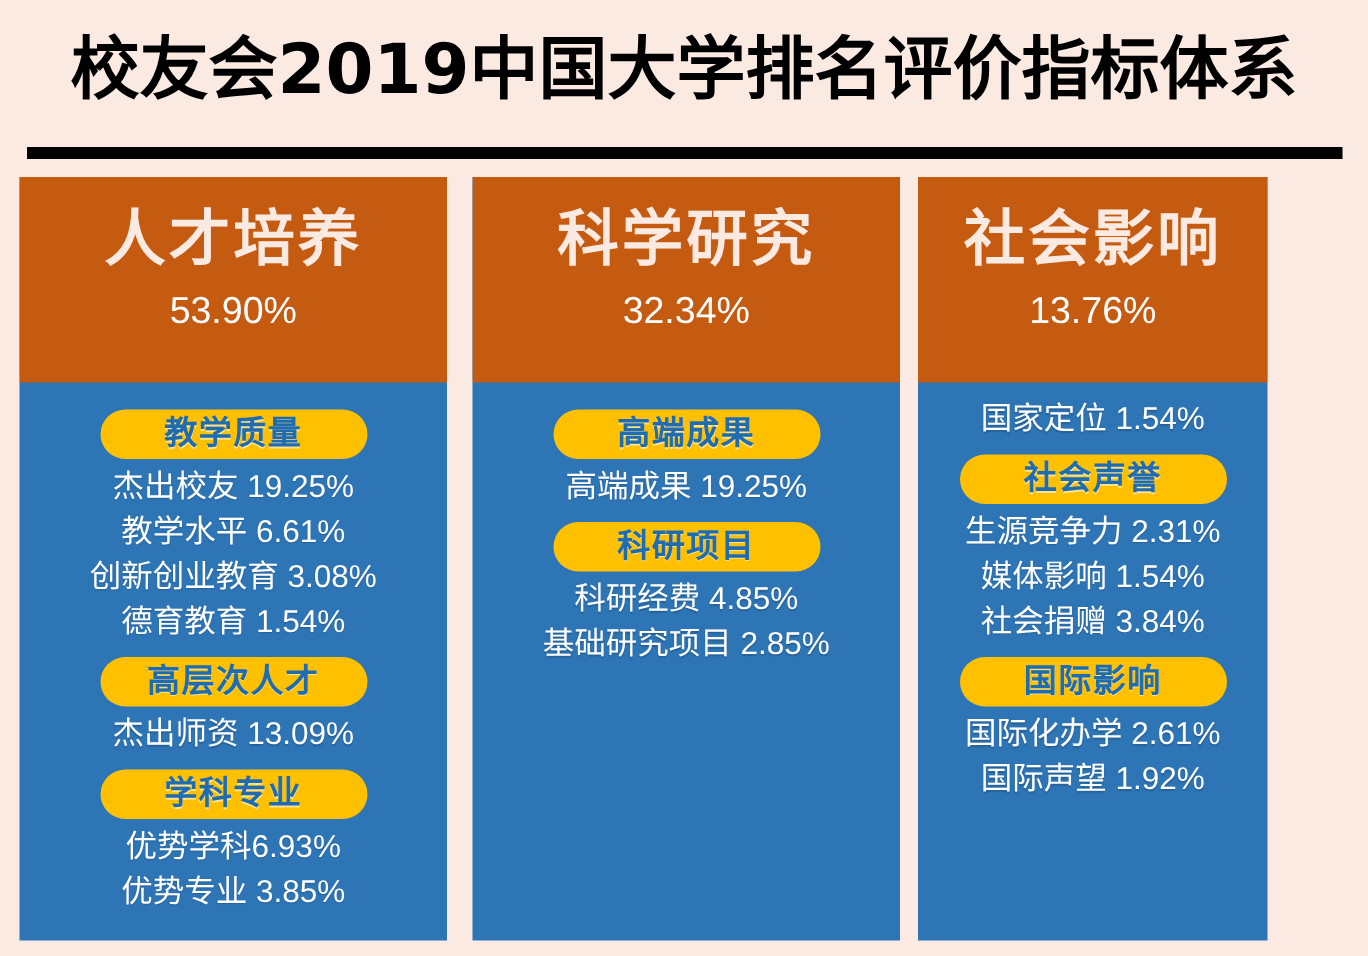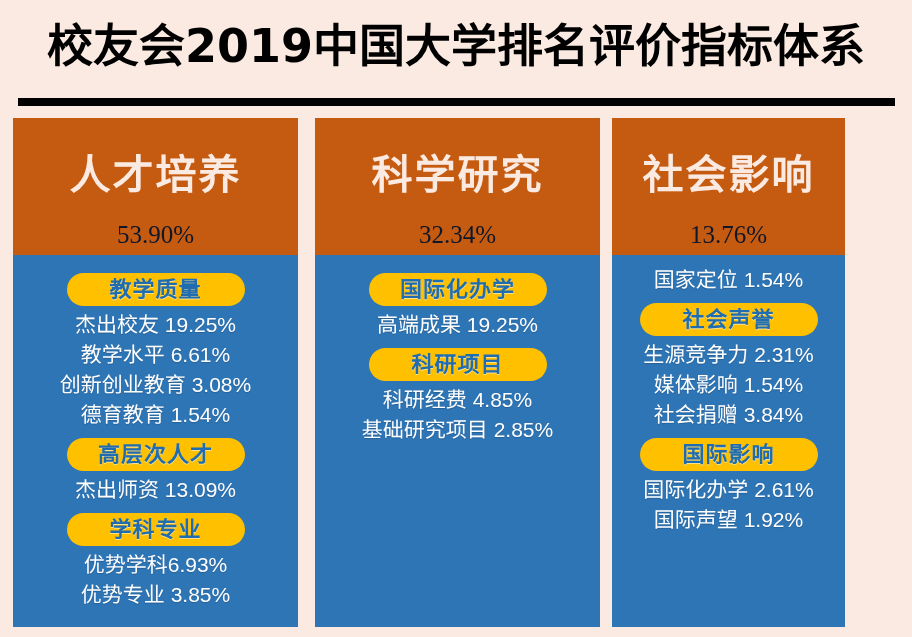--- a/index.html
+++ b/index.html
@@ -67,38 +67,38 @@
   .column.col-1 { left: 315px; }
   .column.col-2 { left: 612px; width: 233px; }
 
   .col-head {
     height: 137px;
     background: #c55a11;
     display: flex;
     flex-direction: column;
     align-items: center;
     justify-content: flex-start;
-    padding-top: 30px;
+    padding-top: 14px;
     box-sizing: border-box;
   }
   .col-head-title {
     font-size: 41px;
     line-height: 54px;
     font-weight: bold;
     color: #fbeae1;
     letter-spacing: 2px;
     font-family: "DejaVu Sans", "Liberation Sans", sans-serif;
     white-space: nowrap;
   }
   .col-head-pct {
     font-size: 25px;
     line-height: 34px;
-    color: #0f172a;
-    margin-top: 16px;
-    font-family: Liberation Serif, serif;
+    color: #ffffff;
+    margin-top: 4px;
+    font-family: Liberation Sans, sans-serif;
   }
 
   .col-body {
     padding-top: 10px;
   }
 
   .group { margin-bottom: 2px; }
 
   .pill {
     margin: 8px auto 4px auto;
@@ -171,21 +171,21 @@
       </div>
     </div>
     <div class="column col-1">
       <div class="col-head">
         <div class="col-head-title">科学研究</div>
         <div class="col-head-pct">32.34%</div>
       </div>
       <div class="col-body">
         <div class="group">
           <div class="pill">
-            <span class="pill-label">国际化办学</span>
+            <span class="pill-label">高端成果</span>
           </div>
           <div class="metric">高端成果 19.25%</div>
         </div>
         <div class="group">
           <div class="pill">
             <span class="pill-label">科研项目</span>
           </div>
           <div class="metric">科研经费  4.85%</div>
           <div class="metric">基础研究项目 2.85%</div>
         </div>

